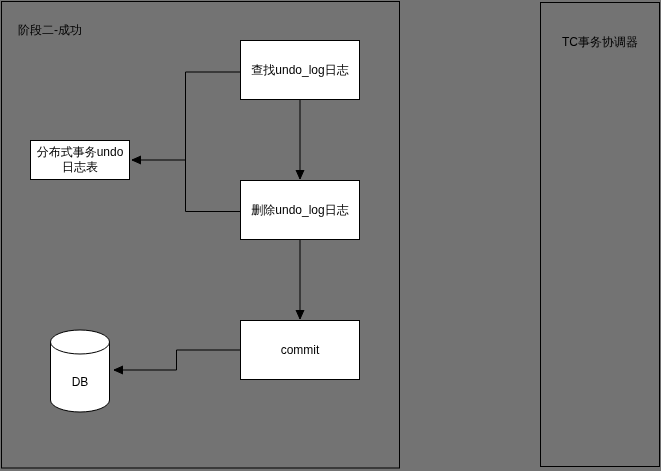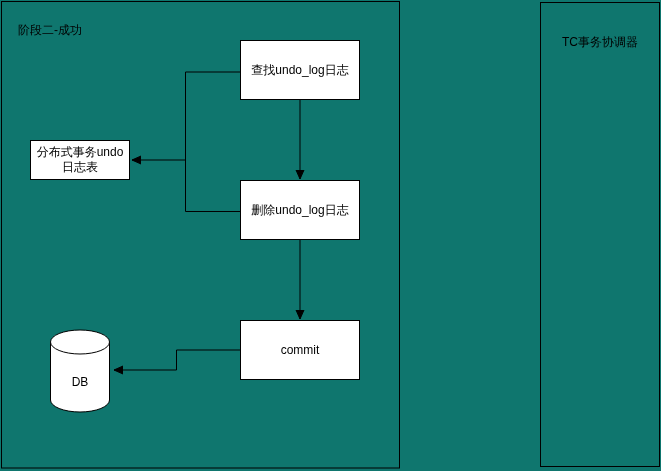--- a/index.html
+++ b/index.html
@@ -5,21 +5,21 @@
   html, body {
     margin: 0;
     padding: 0;
     background: #ffffff;
     font-family: "Liberation Sans", sans-serif;
   }
   .canvas {
     position: relative;
     width: 661px;
     height: 471px;
-    background: #0f766e;
+    background: #737373;
     overflow: hidden;
   }
   svg { display: block; }
   .shape {
     fill: #ffffff;
     stroke: #000000;
     stroke-width: 1;
   }
   .container-box {
     fill: none;

